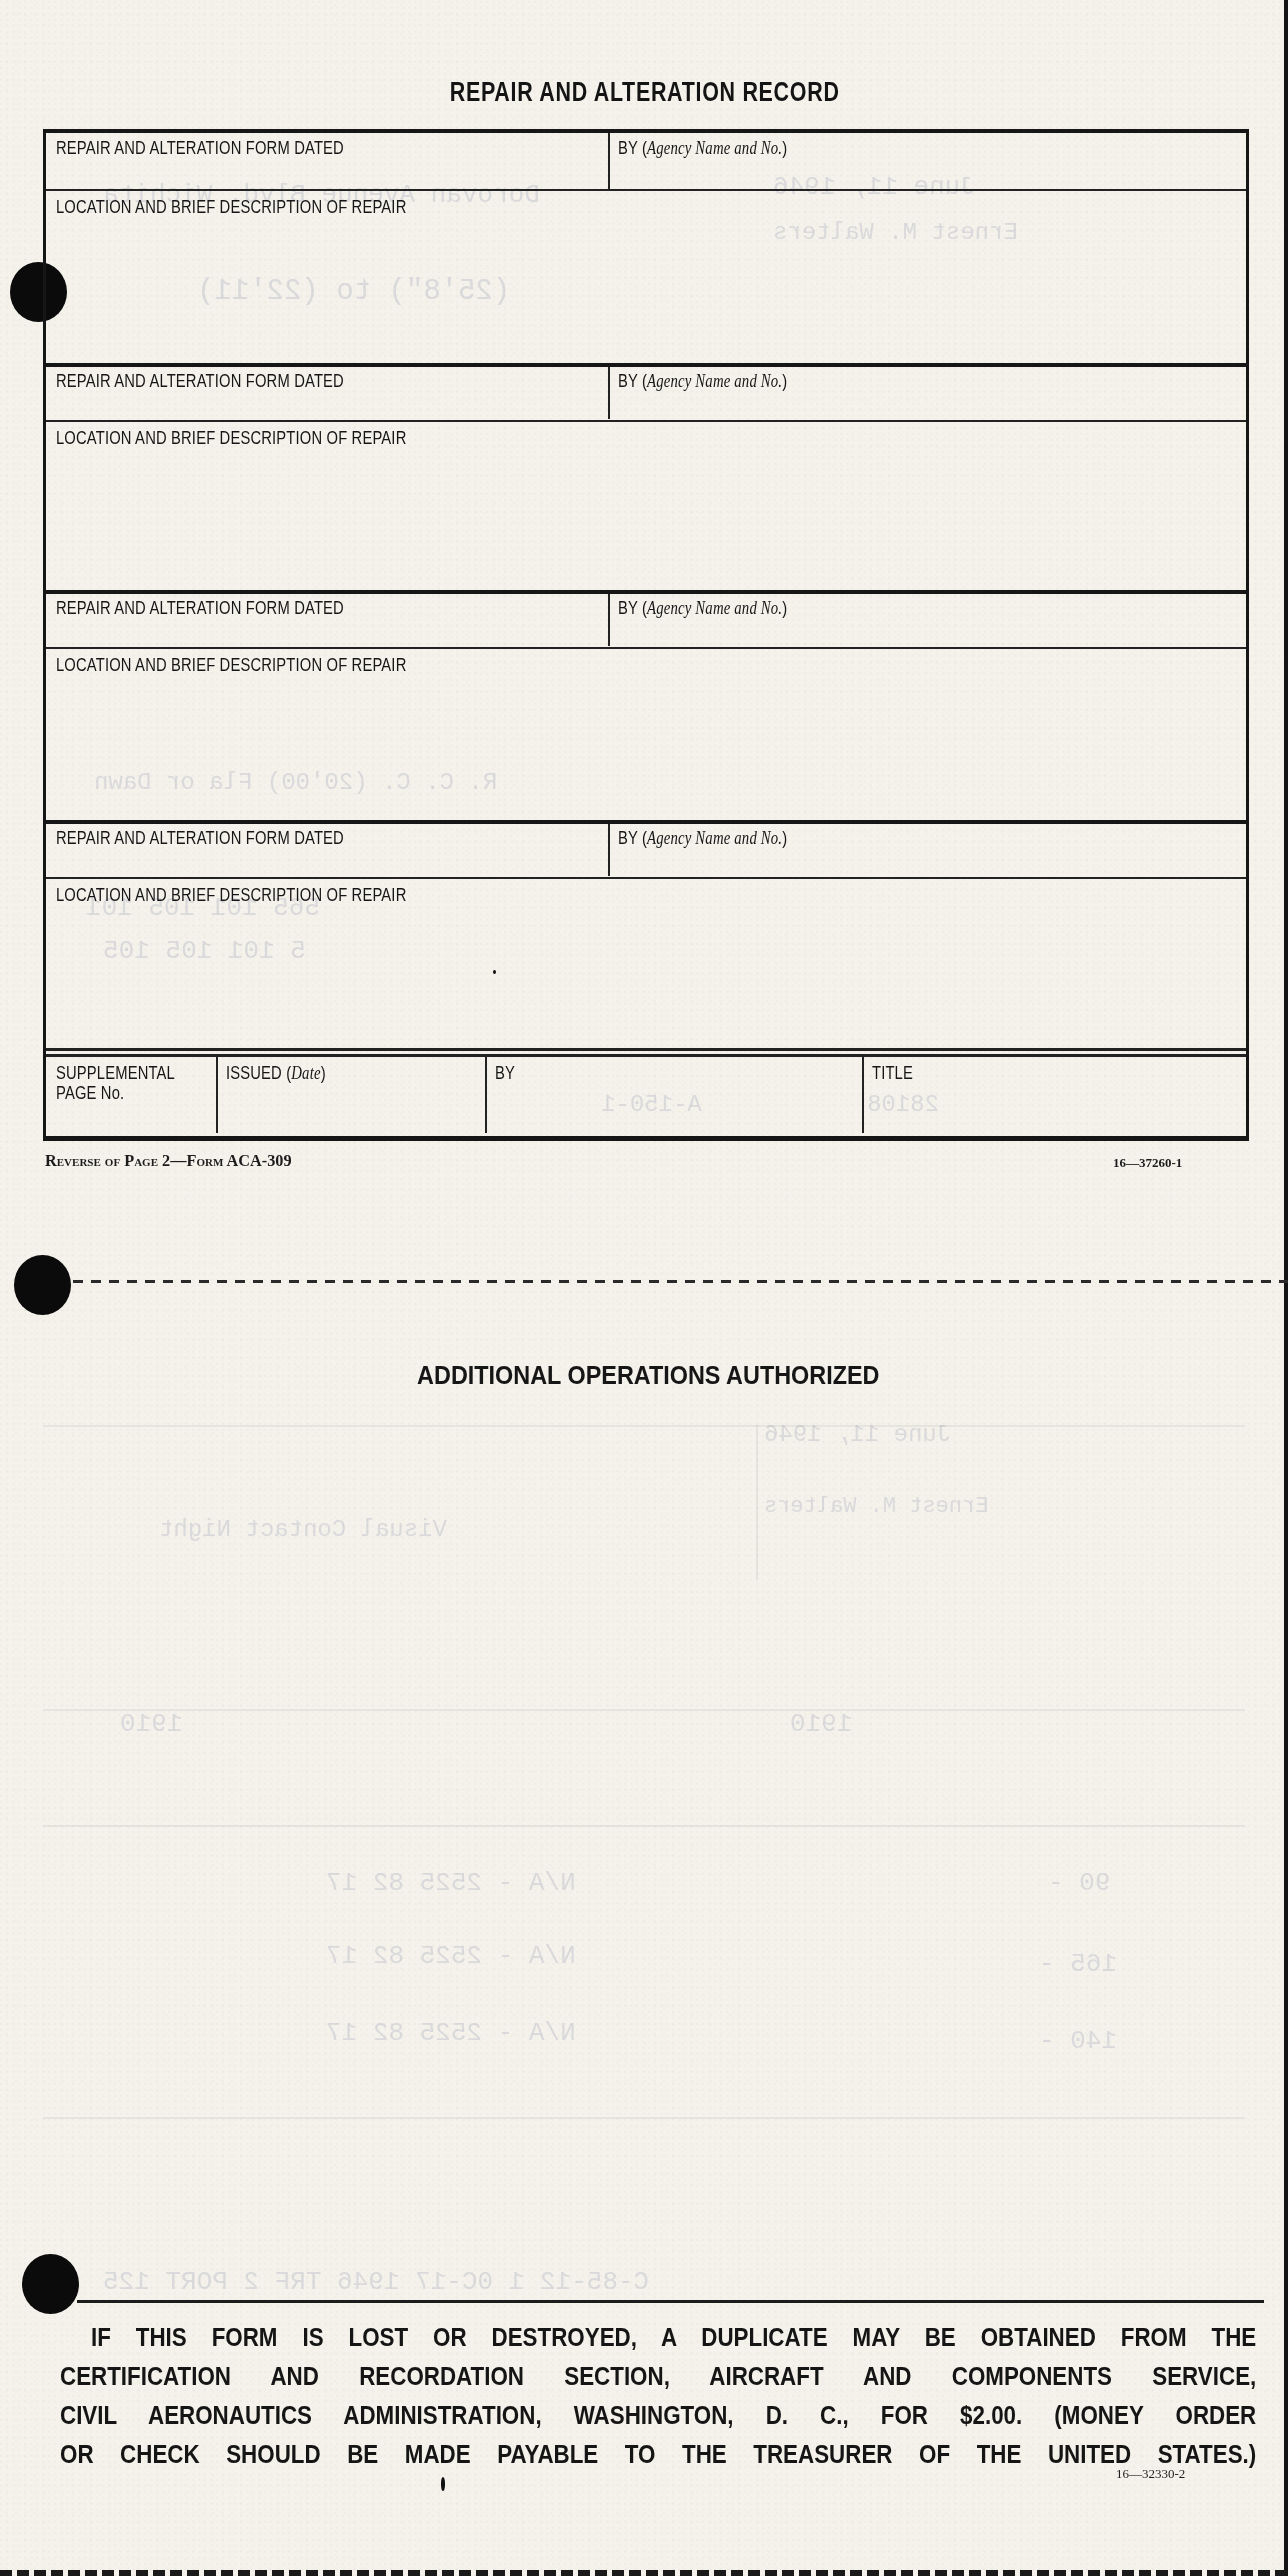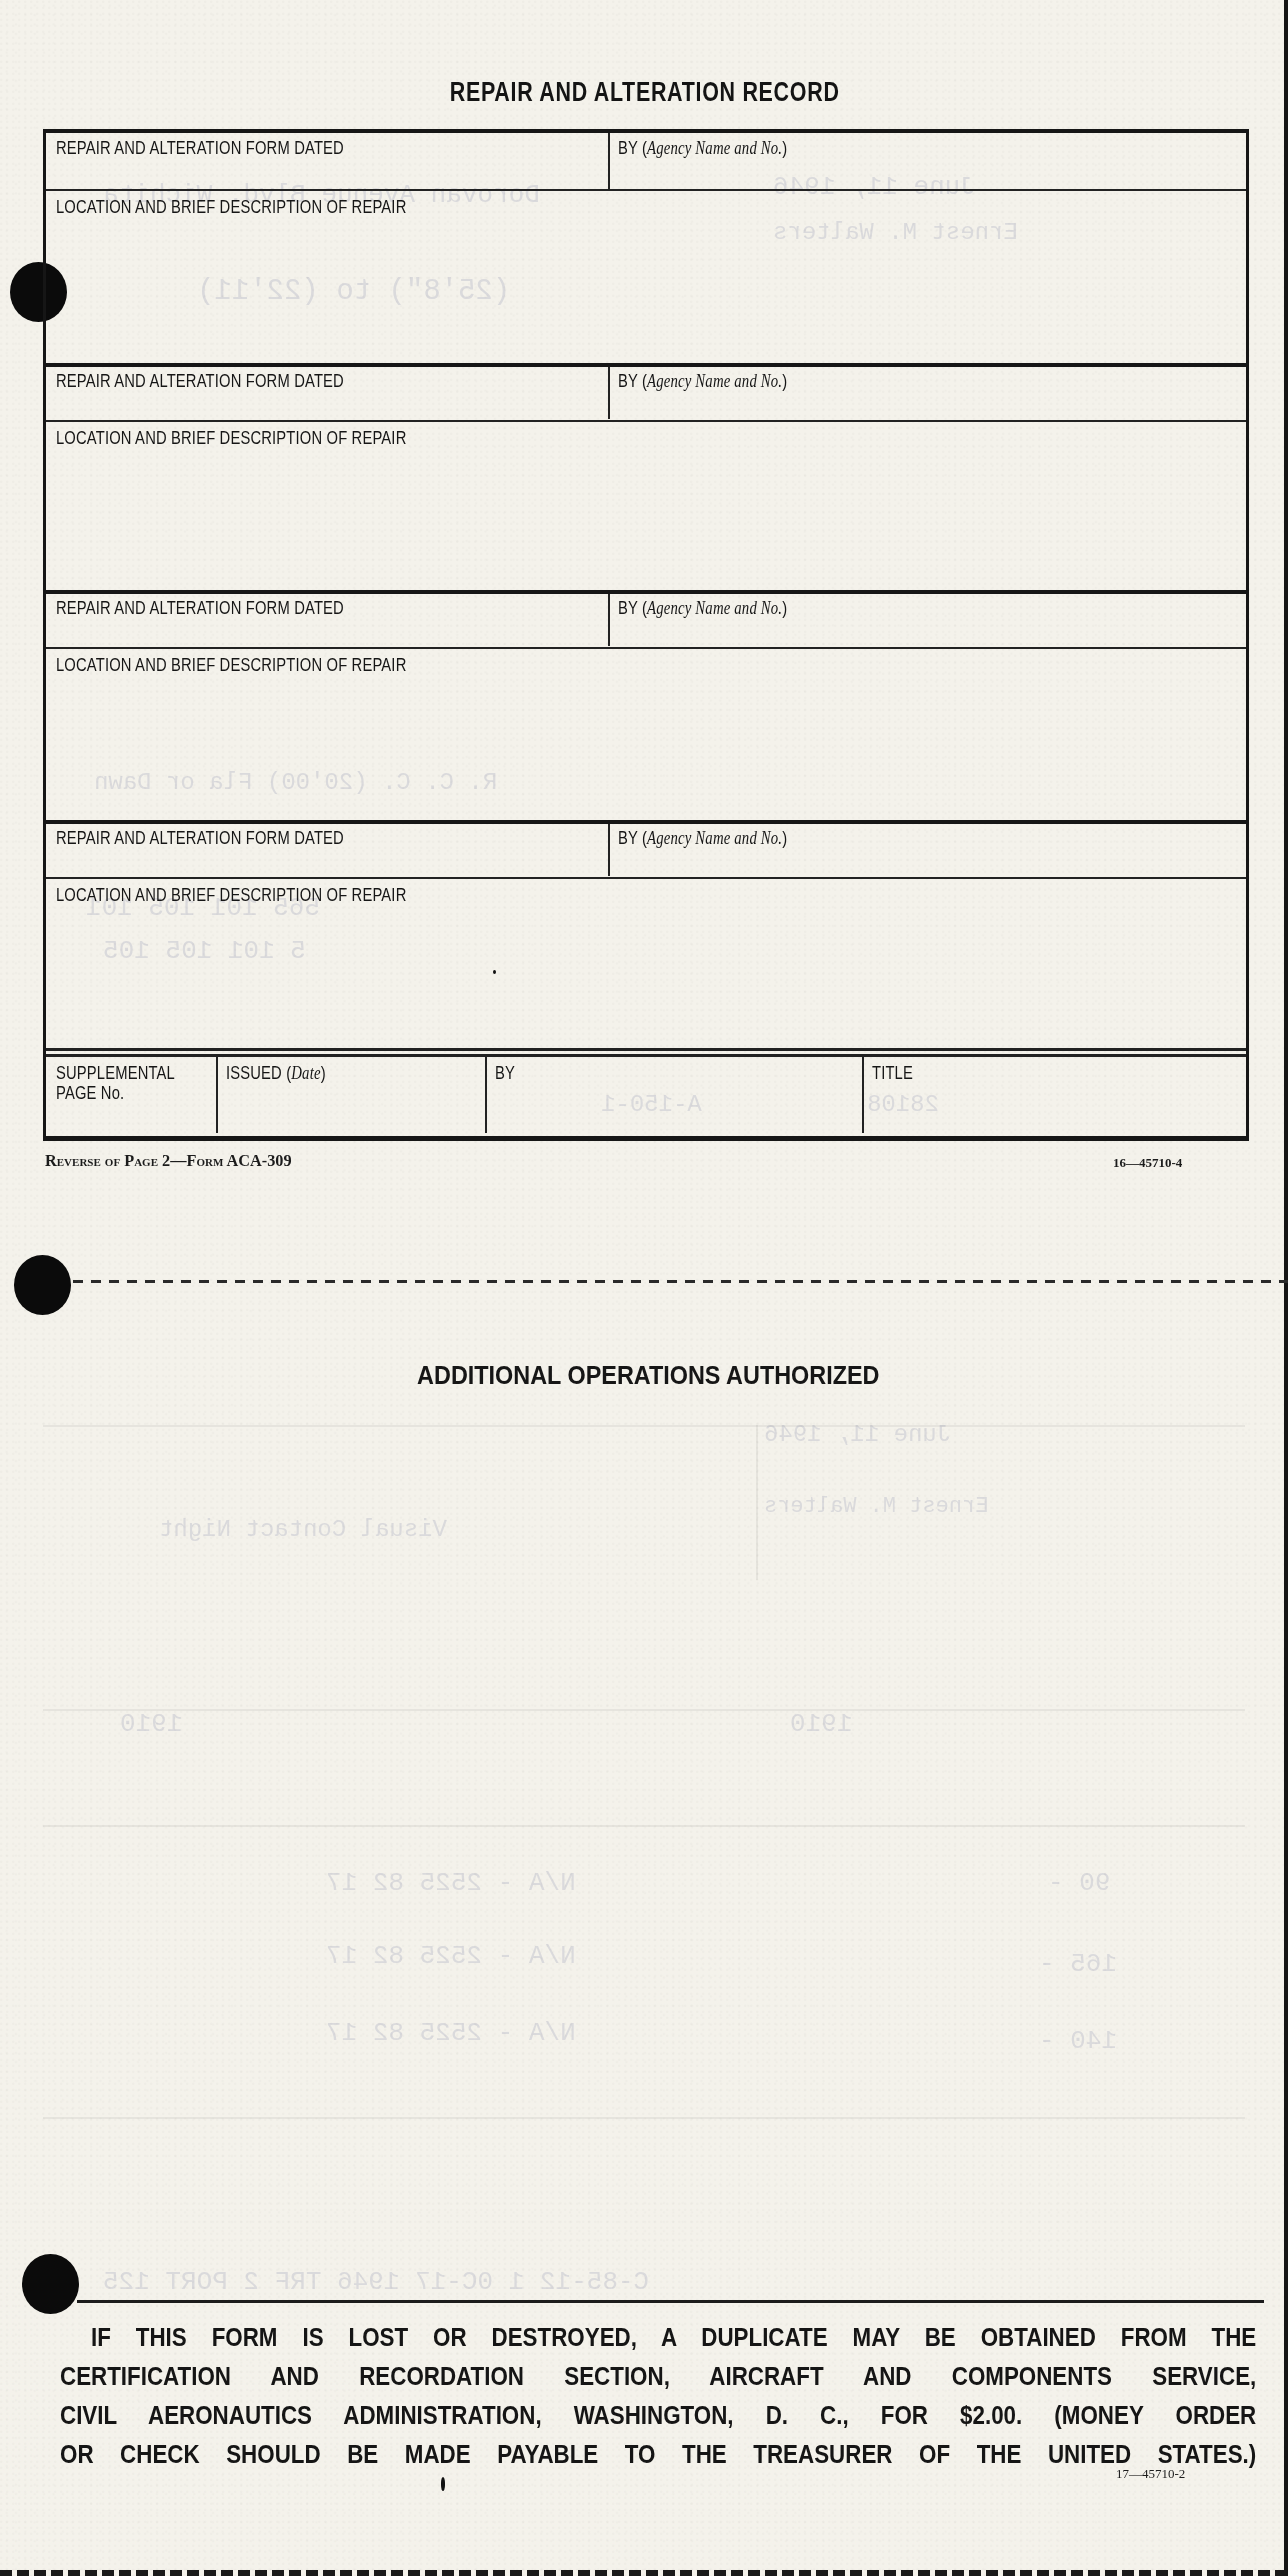--- a/index.html
+++ b/index.html
@@ -193,33 +193,33 @@
     <div class="vline" style="left:816px;top:8.6px;height:76px;"></div>
     <div class="label" style="left:826px;top:14.6px;">TITLE</div>
     <div style="position:absolute;left:0;top:57px;width:168px;height:27.5px;"></div>
     <div style="position:absolute;left:172px;top:38px;width:265px;height:46px;"></div>
     <div style="position:absolute;left:440px;top:38px;width:374px;height:46px;"></div>
     <div style="position:absolute;left:817px;top:38px;width:381px;height:46px;"></div>
   </div>
 </div>
 
 <div class="footer-left">Reverse of Page 2—Form ACA-309</div>
-<div class="footer-right">16—45710-4</div>
+<div class="footer-right">16—37260-1</div>
 
 <div class="dashed"></div>
 
 <div class="ops-title">ADDITIONAL OPERATIONS AUTHORIZED</div>
 <div style="position:absolute;left:43px;top:1408px;width:1202px;height:876px;"></div>
 
 <div class="bottom-line"></div>
 
 <div class="notice">
   <span class="line first">IF THIS FORM IS LOST OR DESTROYED, A DUPLICATE  MAY BE OBTAINED FROM THE</span>
   <span class="line">CERTIFICATION AND RECORDATION SECTION, AIRCRAFT AND COMPONENTS SERVICE,</span>
   <span class="line">CIVIL AERONAUTICS ADMINISTRATION, WASHINGTON, D. C., FOR $2.00.  (MONEY ORDER</span>
   <span class="line">OR CHECK SHOULD BE MADE PAYABLE TO THE TREASURER OF THE UNITED STATES.)</span>
 </div>
 
-<div class="form-no-2">17—45710-2</div>
+<div class="form-no-2">16—32330-2</div>
 
 <div class="speck" style="left:441px;top:2477px;width:4.3px;height:13.7px;"></div>
 <div class="speck" style="left:493px;top:970px;width:3.4px;height:4.3px;"></div>
 
 
 </body></html>

